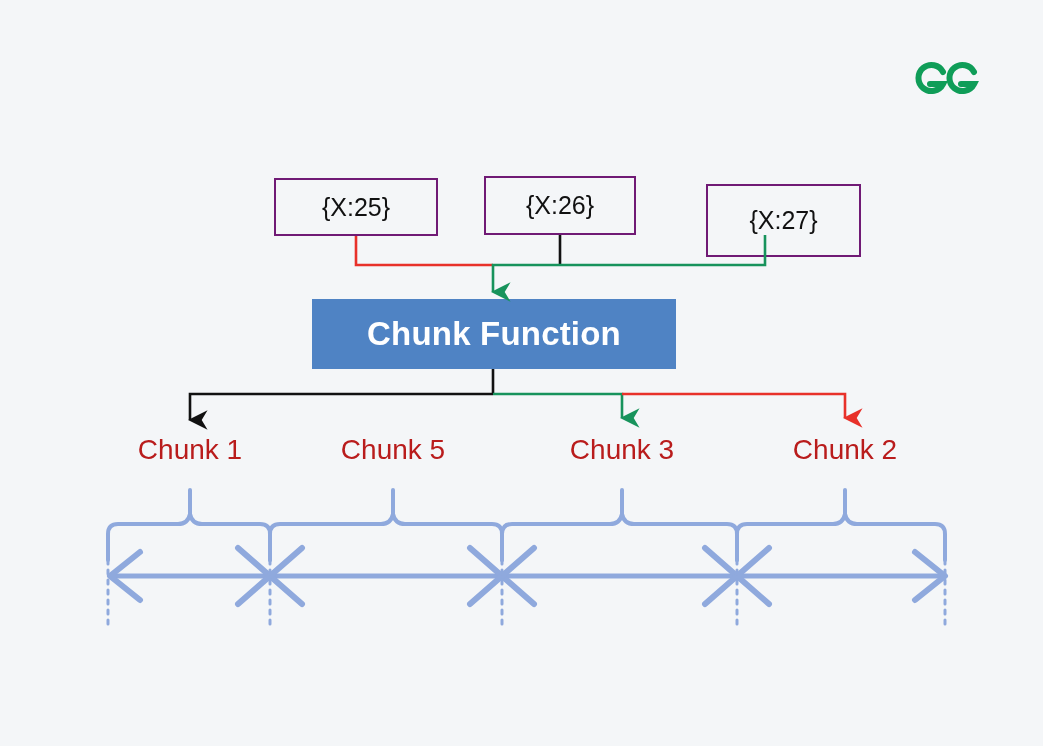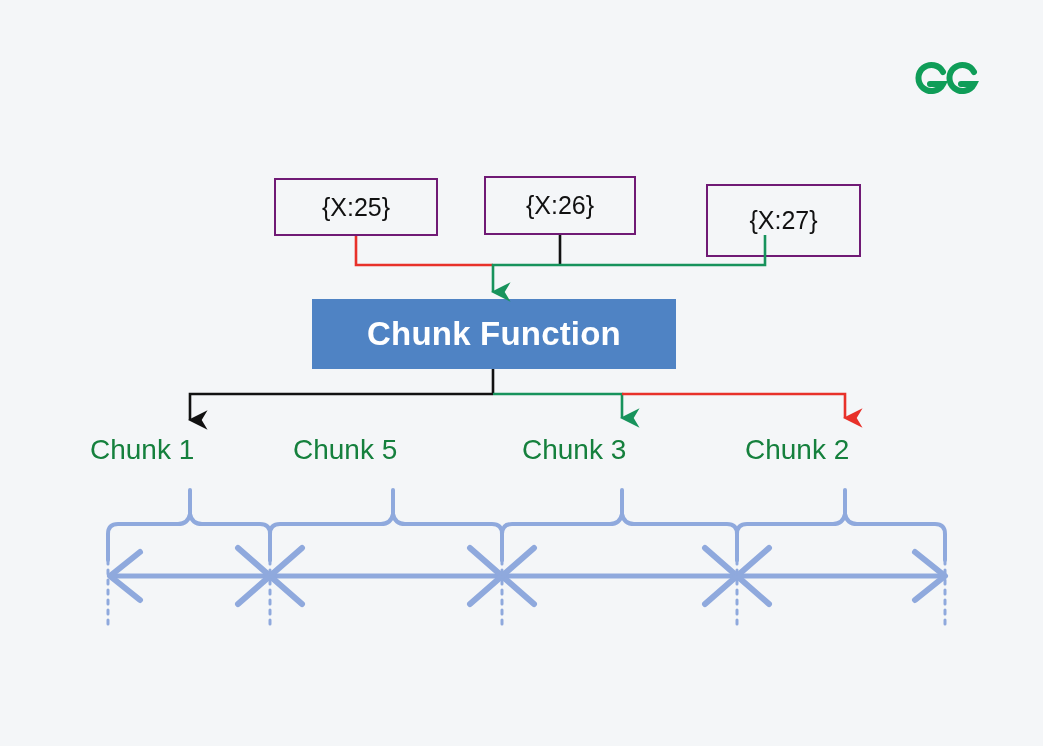--- a/index.html
+++ b/index.html
@@ -73,22 +73,23 @@
     justify-content: center;
     color: #ffffff;
     font-size: 33px;
     font-weight: bold;
     letter-spacing: 0.2px;
     font-family: "Liberation Sans", sans-serif;
   }
   .chunk-label {
     position: absolute;
     top: 434px;
+    text-align: center;
     font-size: 28px;
-    color: #15803d;
+    color: #b91c1c;
     font-family: "Liberation Sans", sans-serif;
     white-space: nowrap;
   }
   #chunk-label-0 { left: 90px;  width: 200px; }
   #chunk-label-1 { left: 293px; width: 200px; }
   #chunk-label-2 { left: 522px; width: 200px; }
   #chunk-label-3 { left: 745px; width: 200px; }
 </style>
 </head>
 <body>

